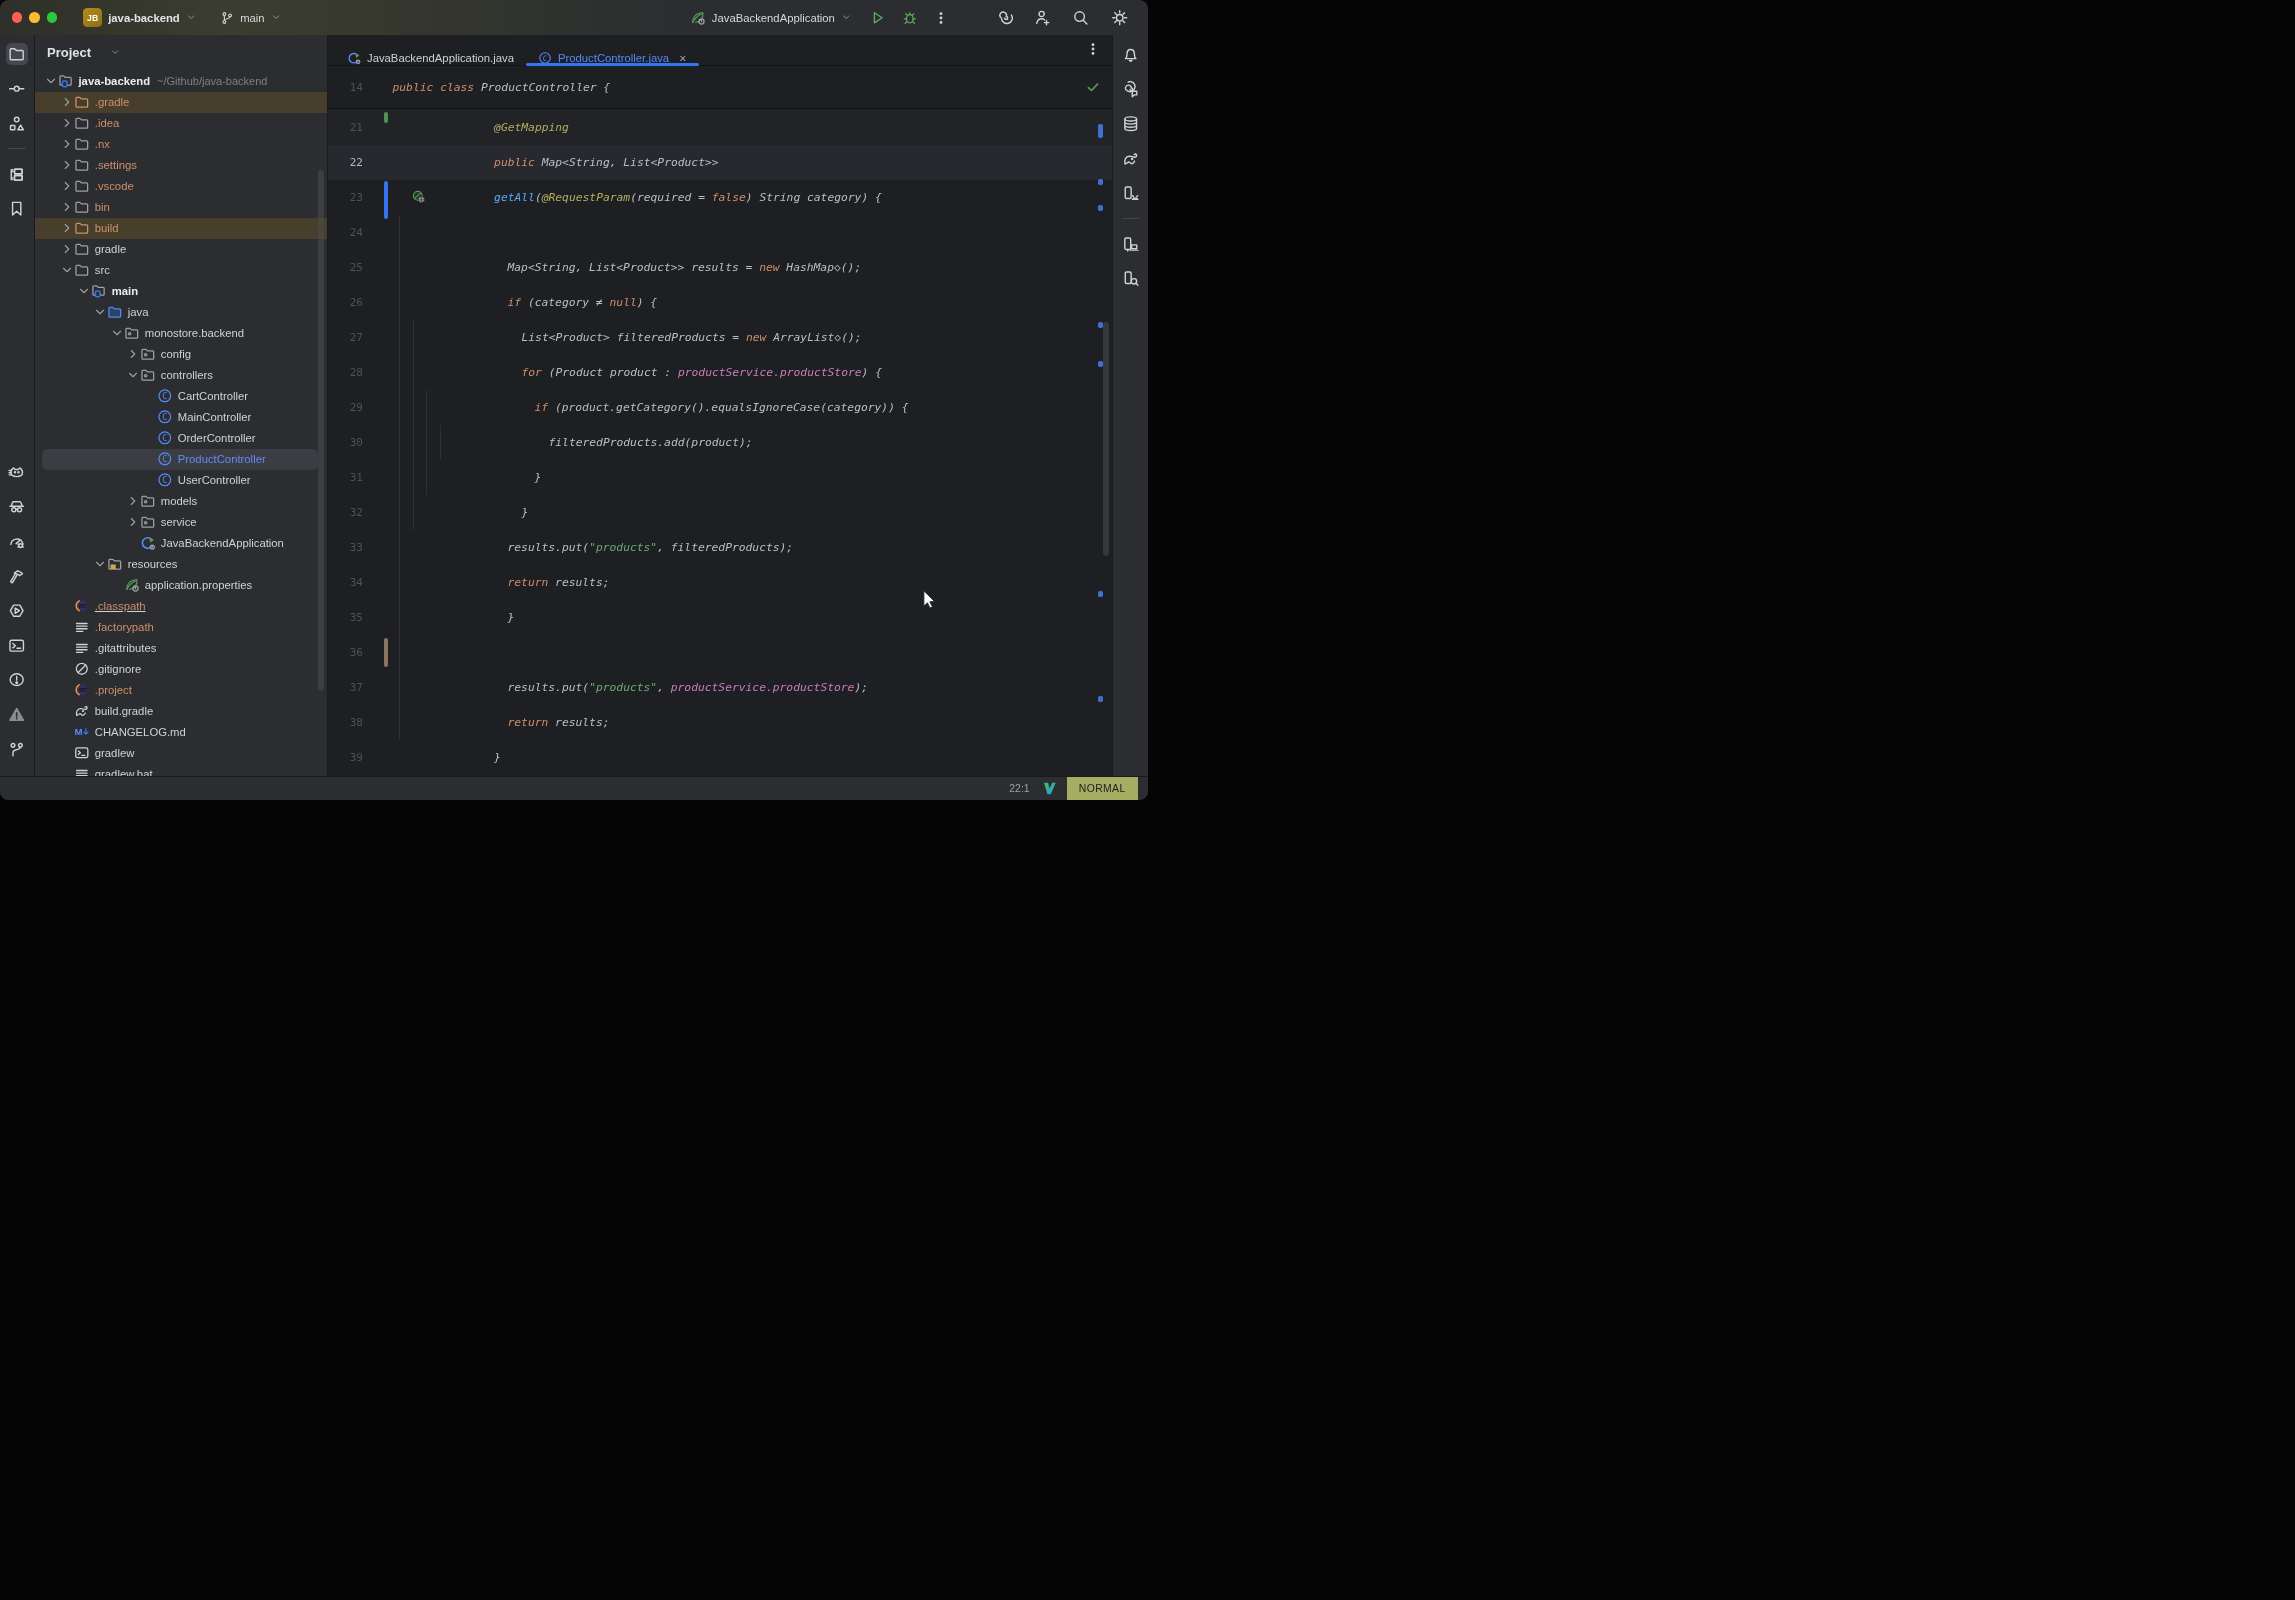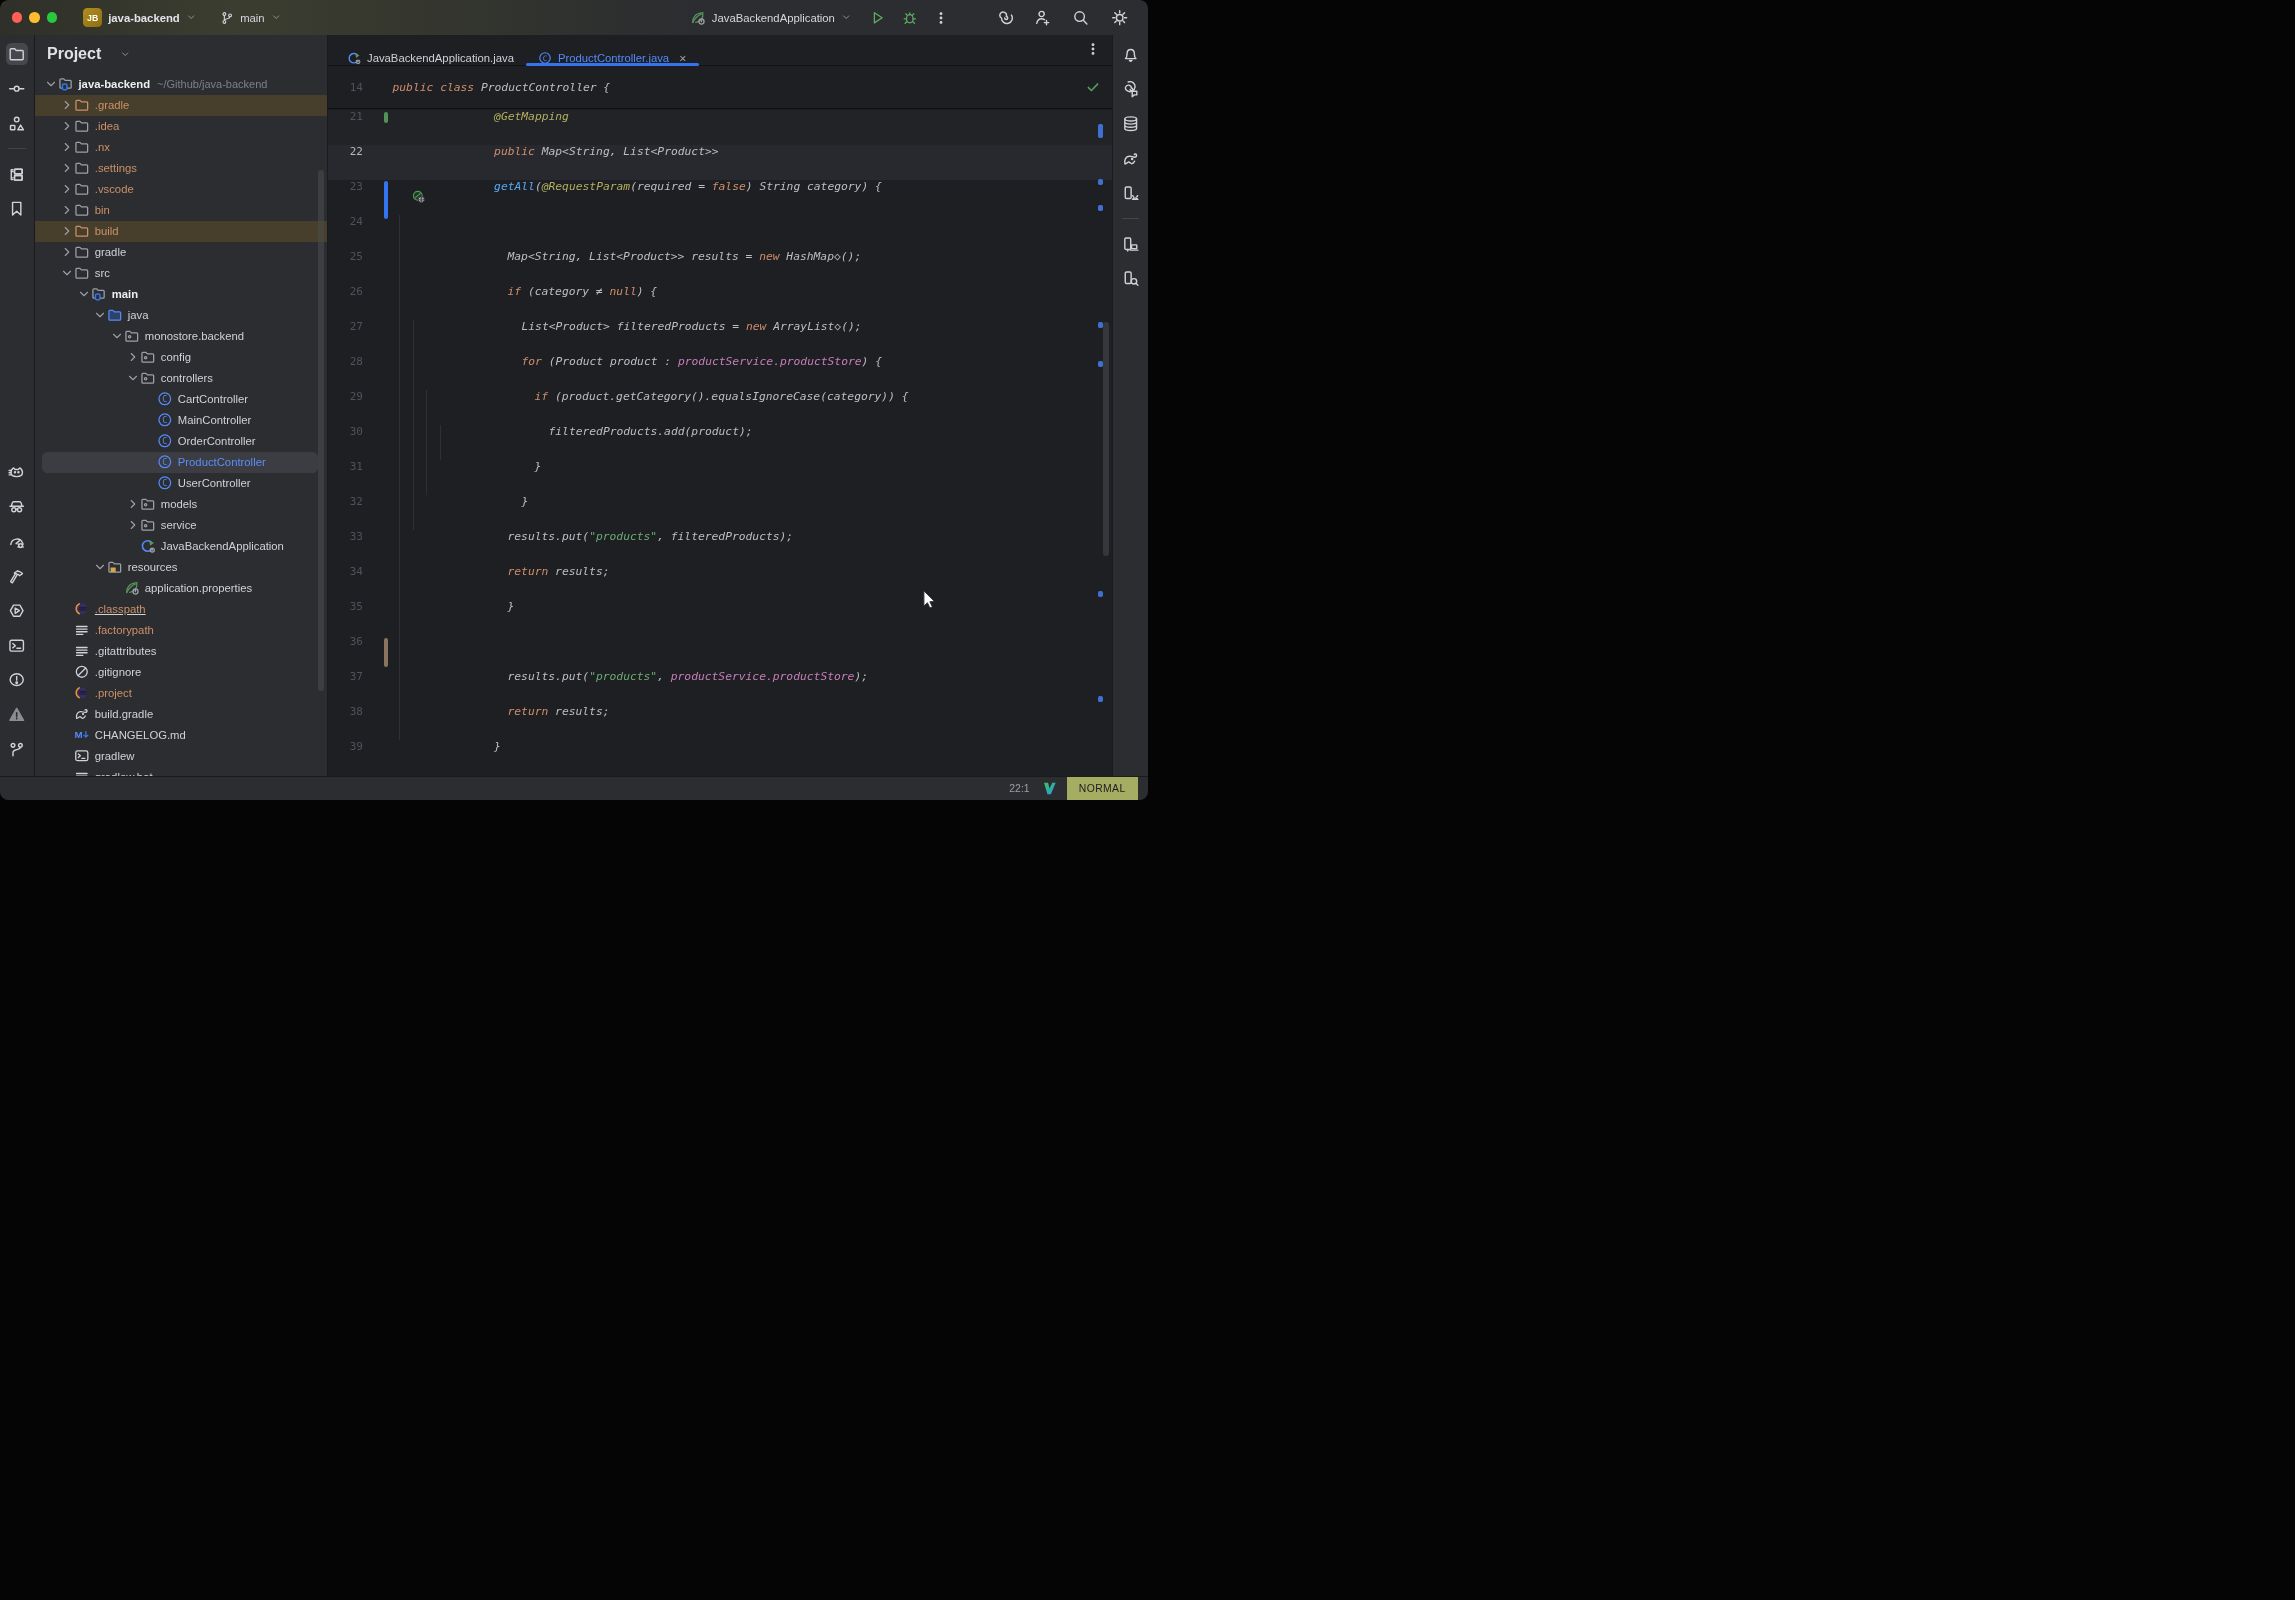--- a/index.html
+++ b/index.html
@@ -32,21 +32,21 @@
   .main{position:absolute;top:35px;bottom:24px;left:0;right:0;display:flex;}
   .lstrip{width:35px;background:#2b2d30;border-right:0.9px solid #1a1b1e;display:flex;flex-direction:column;align-items:center;padding-top:7.8px;padding-bottom:3.5px;}
   .strip-ico{width:22.6px;height:22.6px;display:flex;align-items:center;justify-content:center;border-radius:5.2px;margin-bottom:12px;color:#d5d7dc;flex:none;}
   .strip-ico.active{background:#45474d;}
   .strip-div{width:17.4px;height:0.9px;background:#43454a;margin:1.7px 0 14px 0;flex:none;}
   .strip-spacer{flex:1;}
   .rstrip{width:36px;background:#2b2d30;border-left:0.9px solid #1a1b1e;display:flex;flex-direction:column;align-items:center;padding-top:8.7px;}
 
   
   .panel{width:293px;background:#2b2d30;border-right:0.9px solid #1a1b1e;position:relative;overflow:hidden;}
-  .panel-head{display:flex;align-items:flex-start;gap:19px;padding:10.4px 0 8.7px 12px;color:#dfe1e5;font-size:16px;font-weight:700;}
+  .panel-head{display:flex;align-items:flex-start;gap:19px;padding:10.4px 0 8.7px 12px;color:#dfe1e5;font-size:13px;font-weight:700;}
   .tree{position:relative;margin-top:1.7px;}
   .trow{position:relative;height:21px;display:flex;align-items:center;font-size:11.3px;color:#cfd2d8;white-space:nowrap;}
   .trow .inner{display:flex;align-items:center;position:relative;z-index:1;}
   .trow.brown{background:#473f2b;}
   .trow.sel::before{content:"";position:absolute;left:7px;right:8.7px;top:0;bottom:0;background:#3b3d42;border-radius:5.2px;}
   .tchev{width:14px;height:14px;flex:none;display:flex;align-items:center;justify-content:center;color:#9da0a6;}
   .ticon{width:15.6px;height:15.6px;flex:none;display:flex;align-items:center;justify-content:center;margin-right:5.2px;}
   .tlabel.ignored{color:#cd9069;}
   .tlabel.modsel{color:#5c8ef7;}
   .tlabel.bold{color:#eceef2;font-weight:700;}
@@ -58,21 +58,21 @@
   .tabbar{position:absolute;top:0;left:0;right:0;height:31px;display:flex;align-items:flex-end;padding-left:7px;border-bottom:0.9px solid #131417;}
   .tab{display:flex;align-items:center;gap:6px;padding:0 12px;color:#ced0d6;position:relative;font-size:11.3px;}
   .tab.active{color:#548af7;}
   .tab.active::after{content:"";position:absolute;left:0;right:0;bottom:-0.9px;height:2.6px;background:#3574f0;border-radius:1.7px;}
   .tab .closex{color:#9da0a6;margin-left:3.5px;}
   .tab-more{position:absolute;right:12px;top:7px;color:#cfd2d8;}
 
   .mono{font-family:"DejaVu Sans Mono","Liberation Mono",monospace;}
   .sticky{position:absolute;top:31px;left:0;right:0;height:43px;display:flex;align-items:center;background:#1e1f22;border-bottom:0.9px solid #0e0f11;}
   .coderows{position:absolute;top:75px;left:0;right:0;bottom:0;}
-  .crow{height:35px;display:flex;align-items:flex-start;position:relative;gap:44px;}
+  .crow{height:35px;display:flex;align-items:center;position:relative;gap:44px;}
   .crow.band{background:#27292e;}
   .crow.band2{background:#222327;}
   .ln{width:35px;text-align:right;color:#4e525a;font-size:11px;flex:none;}
   .ln.cur{color:#b4b8bf;}
   .gslot{width:29.5px;height:100%;position:relative;flex:none;}
   .ctext{font-size:11.3px;white-space:pre;color:#bcbec4;font-style:italic;}
   .tok-kw{color:#cf8e6d}.tok-ann{color:#b3ae60}.tok-txt{color:#bcbec4}
   .tok-mth{color:#56a8f5}.tok-fld{color:#c77dbb}.tok-str{color:#6aab73}
   .guide{position:absolute;top:0;bottom:0;width:0.9px;background:#2e3034;}
   .gmark{position:absolute;left:56px;width:4.3px;border-radius:2.6px;}

